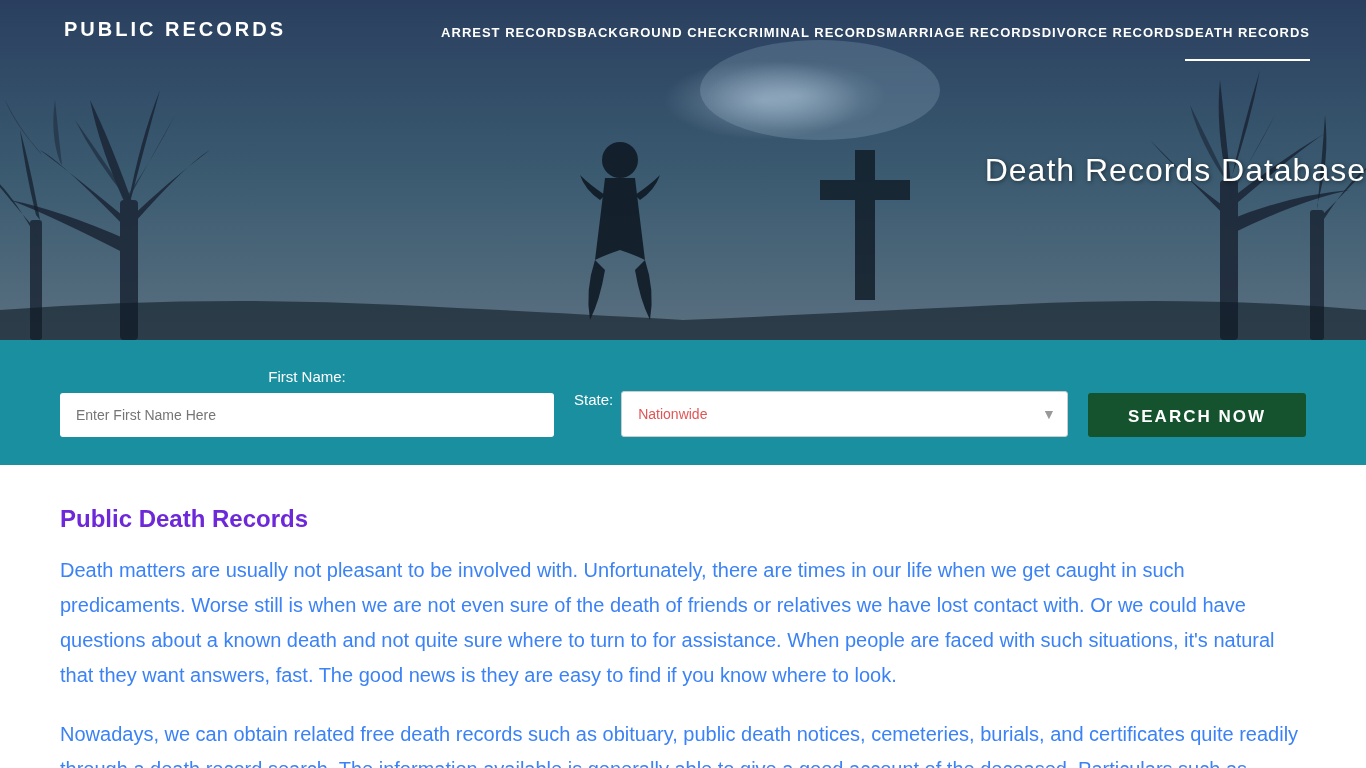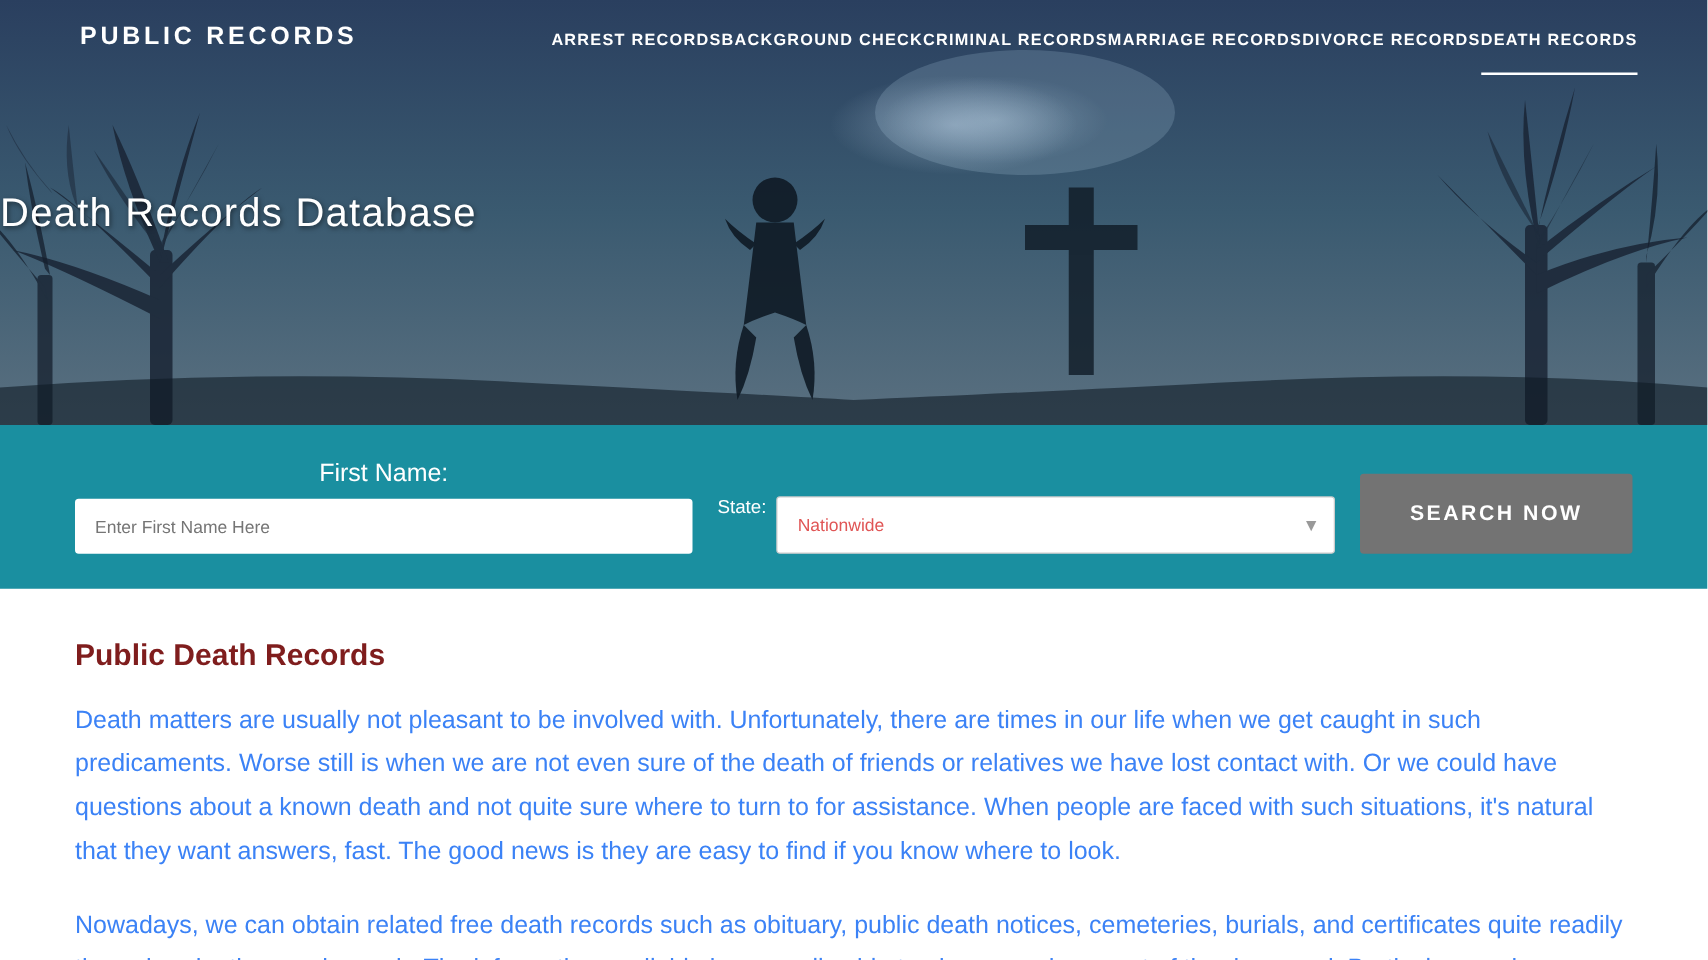--- a/index.html
+++ b/index.html
@@ -61,21 +61,21 @@
 
     
     .hero {
       position: relative;
       width: 100%;
       height: 340px;
       background: linear-gradient(135deg, #2a3f5f 0%, #3a5068 30%, #4a6080 60%, #6a7a8a 100%);
       overflow: hidden;
       display: flex;
       align-items: center;
-      justify-content: flex-start;
+      justify-content: flex-end;
     }
 
     
     .hero-svg {
       position: absolute;
       bottom: 0;
       left: 0;
       width: 100%;
       height: 100%;
     }
@@ -102,21 +102,21 @@
     .search-field {
       display: flex;
       flex-direction: column;
       gap: 8px;
       flex: 1;
       margin-right: 20px;
     }
 
     .search-field label {
       color: #fff;
-      font-size: 20px;
+      font-size: 15px;
       font-weight: 500;
       text-align: center;
     }
 
     .search-field input {
       width: 100%;
       padding: 14px 16px;
       border: none;
       border-radius: 3px;
       font-size: 14px;
@@ -161,45 +161,45 @@
       position: absolute;
       right: 12px;
       top: 50%;
       transform: translateY(-50%);
       color: #999;
       pointer-events: none;
       font-size: 14px;
     }
 
     .search-btn {
-      background: #737373;
+      background: #14532d;
       color: #fff;
       border: none;
       padding: 14px 40px;
       font-size: 17px;
       font-weight: 700;
       letter-spacing: 2px;
       cursor: pointer;
       border-radius: 3px;
       white-space: nowrap;
       text-transform: uppercase;
       align-self: flex-end;
-      height: 64px;
+      height: 44px;
     }
 
     
     .content {
       padding: 40px 60px 60px;
       max-width: 1366px;
     }
 
     .content h2 {
       font-size: 24px;
       font-weight: 700;
-      color: #7f1d1d;
+      color: #6d28d9;
       margin-bottom: 20px;
     }
 
     .content p {
       font-size: 20px;
       color: #3b82f6;
       line-height: 1.75;
       margin-bottom: 24px;
     }
 

